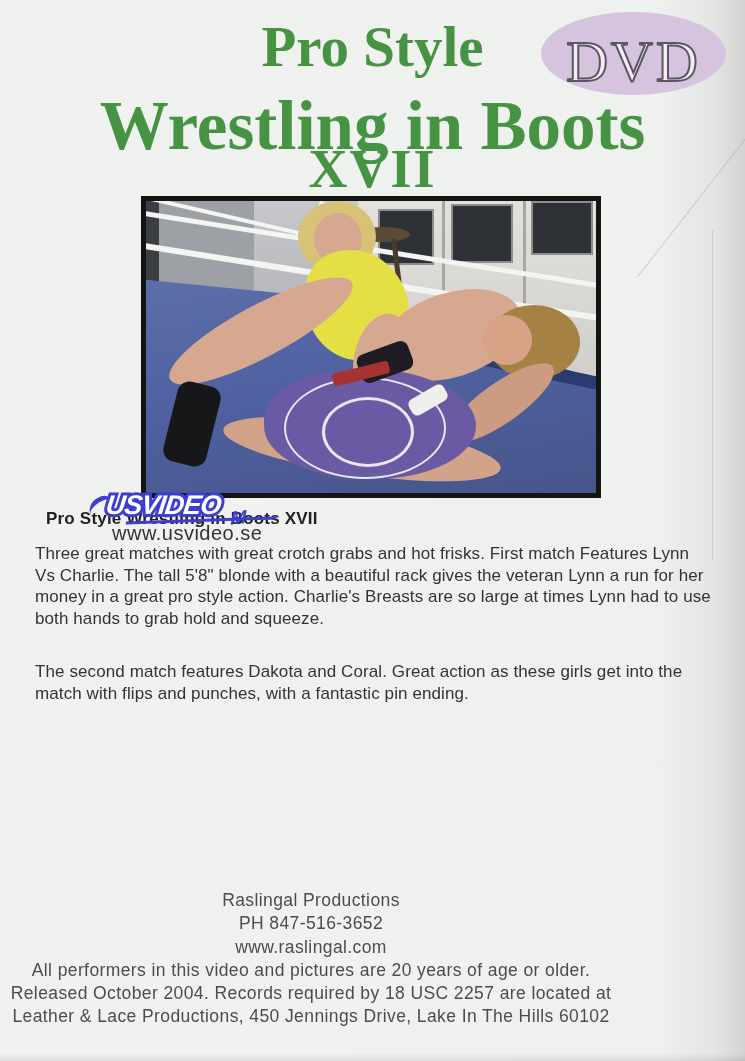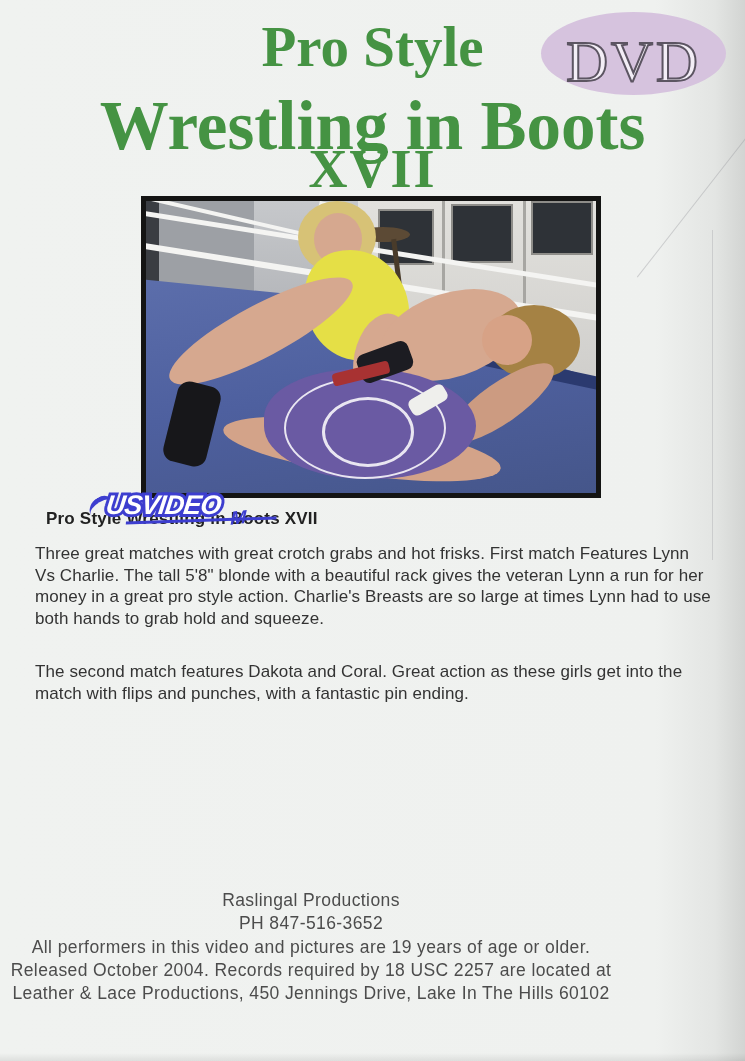--- a/index.html
+++ b/index.html
@@ -169,26 +169,28 @@
     </div>
   </div>
 
   <div class="wm-logo">
     <div class="wm-swoosh"></div>
     <span class="stroke">USVIDEO</span>
     <span class="fill">USVIDEO</span>
     <div class="wm-tail"></div>
     <span class="wm-m">M</span>
   </div>
+  <div class="wm-url1">www.usvideo.se</div>
 
   <div class="subheading">Pro Style Wrestling in Boots XVII</div>
   <div class="para p1">Three great matches with great crotch grabs and hot frisks. First match Features Lynn Vs Charlie. The tall 5'8" blonde with a beautiful rack gives the veteran Lynn a run for her money in a great pro style action. Charlie's Breasts are so large at times Lynn had to use both hands to grab hold and squeeze.</div>
   <div class="para p2">The second match features Dakota and Coral. Great action as these girls get into the match with flips and punches, with a fantastic pin ending.</div>
 
   <div class="footer">
     <div class="footer-line">Raslingal Productions</div>
     <div class="footer-line">PH 847-516-3652</div>
-    <div class="footer-line">All performers in this video and pictures are 19 years of age or older.</div>
+    <div class="footer-line">www.raslingal.com</div>
+    <div class="footer-line">All performers in this video and pictures are 20 years of age or older.</div>
     <div class="footer-line">Released October 2004.  Records required by 18 USC 2257 are located at</div>
     <div class="footer-line">Leather &amp; Lace Productions, 450 Jennings Drive, Lake In The Hills 60102</div>
   </div>
 
 </div>
 
 </body></html>

